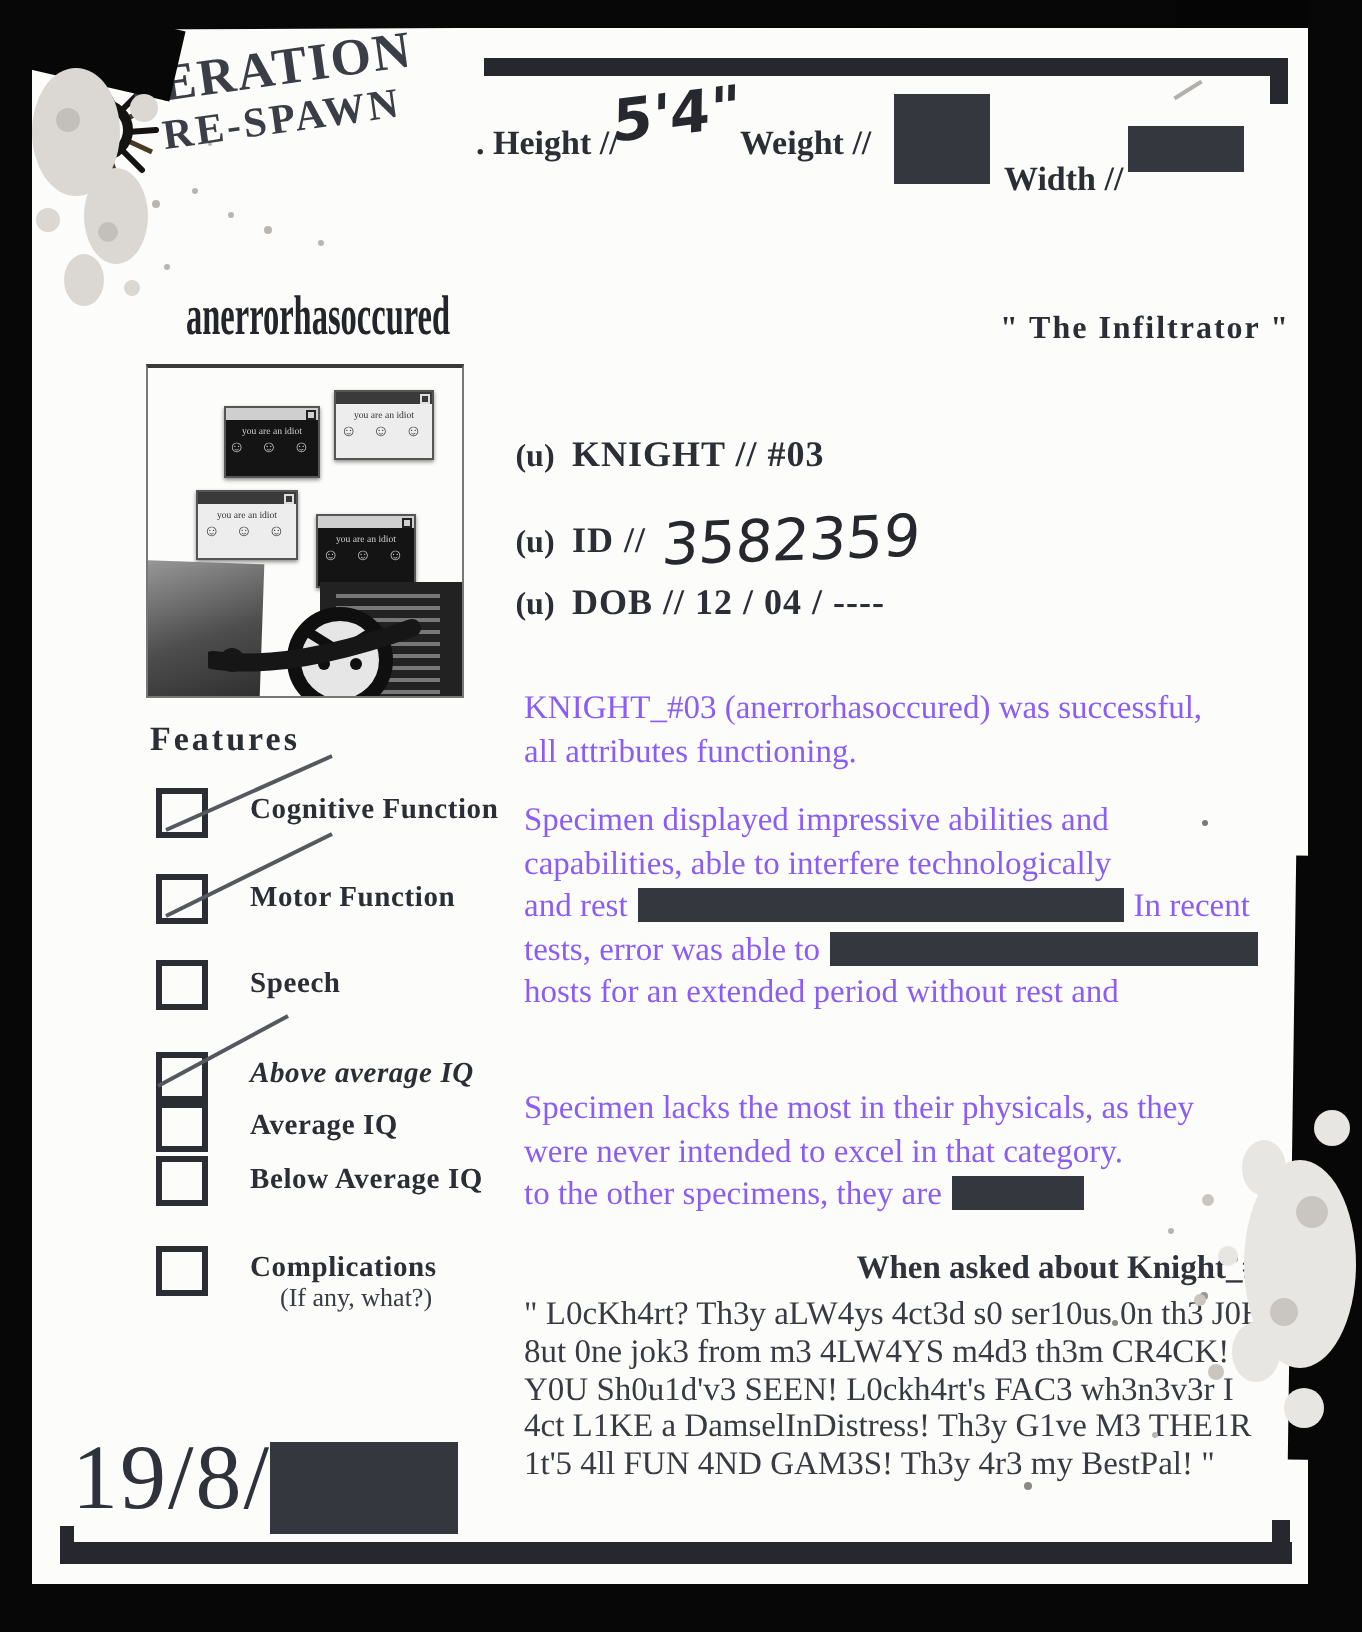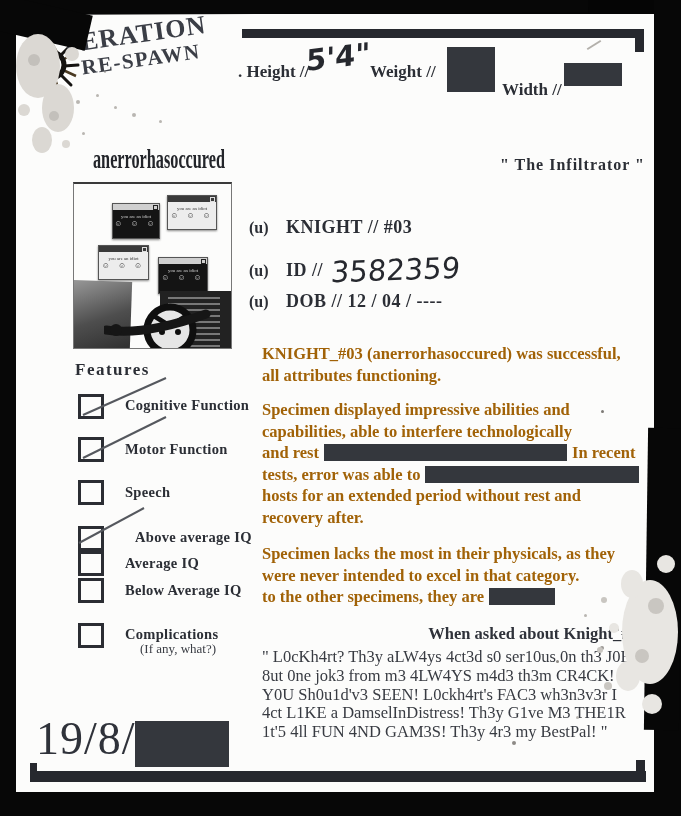--- a/index.html
+++ b/index.html
@@ -53,32 +53,32 @@
   .dlg .sm{font-size:8px;line-height:8px;text-align:center;letter-spacing:3px;margin-top:1px;}
   .dlg-dark{background:#141414;color:#cfcfcf;}
   .dlg-dark .tb{background:#cfcfcf;color:#222;}
   .dlg-light{background:#ededed;color:#333;}
   .dlg-light .tb{background:#3a3a3a;color:#ddd;}
   .pprint{position:absolute;left:-6px;top:97px;width:63px;height:68px;background:linear-gradient(160deg,#9a9a9a,#4e4e4e 55%,#2e2e2e);transform:rotate(2deg);}
   .tcard{position:absolute;left:86px;top:107px;width:72px;height:58px;background:#222;
     background-image:repeating-linear-gradient(180deg,rgba(190,190,190,.55) 0 2px,transparent 2px 6px);
     background-size:52px 100%;background-position:8px 6px;background-repeat:no-repeat;}
   
-  .rec{left:233px;color:#2b2e35;font-weight:bold;white-space:nowrap;z-index:2;}
+  .rec{left:233px;color:#2b2e35;font-weight:bold;white-space:nowrap;z-index:2;text-align:center;}
   .rec .pfx{font-size:16px;display:inline-block;width:37px;}
   .rec .txt{font-size:18px;letter-spacing:.5px;}
   .rec .hw{font-family:"DejaVu Sans",sans-serif;font-size:29px;font-weight:normal;display:inline-block;transform:rotate(-2deg) skewX(-6deg);margin-left:8px;vertical-align:-4px;color:#26282e;}
   
   .ftitle{left:59px;top:346px;font-size:17px;font-weight:bold;letter-spacing:1.5px;color:#2b2e35;z-index:2;}
   .cbox{width:20px;height:19px;border:3px solid #2b2d33;background:#fcfcfb;z-index:2;}
   .flabel{font-size:14.5px;font-weight:bold;letter-spacing:.3px;color:#2b2e35;white-space:nowrap;z-index:2;}
   .fnote{left:124px;top:627px;font-size:13px;color:#3a3d44;z-index:2;}
   .chk{position:absolute;z-index:3;overflow:visible;}
   
-  .para{left:246px;width:400px;color:#a16207;font-weight:bold;font-size:16.5px;z-index:2;}
+  .para{left:246px;width:400px;color:#8b5cf6;font-weight:normal;font-size:16.5px;z-index:2;}
   .para .ln{height:21.5px;white-space:nowrap;}
   .rd{display:inline-block;height:17px;background:#34373d;vertical-align:-3px;margin:0 5px;}
   .attrib{left:246px;top:610px;width:384px;text-align:right;font-size:16.5px;font-weight:bold;color:#2f323a;white-space:nowrap;z-index:2;}
   .quote{left:246px;top:633px;width:400px;font-size:16.5px;color:#383b42;z-index:2;}
   .quote .ln{height:18.8px;white-space:nowrap;}
   
   .fdate{left:20px;top:698px;font-size:46px;color:#2f323a;letter-spacing:1px;z-index:2;}
   .rule-bot{left:14px;top:757px;width:616px;height:11px;background:#26282e;z-index:2;}
   .nub-l{left:14px;top:749px;width:7px;height:10px;background:#26282e;z-index:2;}
   .nub-r{left:620px;top:746px;width:9px;height:13px;background:#26282e;z-index:2;}
@@ -178,21 +178,21 @@
   <div class="abs cbox" style="left:62px;top:423px;"></div>
   <div class="abs flabel" style="left:109px;top:427px;">Motor Function</div>
   <svg class="chk" style="left:64px;top:399px;" width="90" height="48">
       <line x1="3" y1="45" x2="86" y2="4" stroke="#55585e" stroke-width="2"></line>
     </svg>
 
   <div class="abs cbox" style="left:62px;top:466px;"></div>
   <div class="abs flabel" style="left:109px;top:470px;">Speech</div>
 
   <div class="abs cbox" style="left:62px;top:512px;"></div>
-  <div class="abs flabel" style="left:119px;top:515px;">Above average IQ</div>
+  <div class="abs flabel" style="left:109px;top:515px;font-style:italic;">Above average IQ</div>
   <svg class="chk" style="left:60px;top:490px;" width="72" height="42">
       <line x1="3" y1="39" x2="68" y2="4" stroke="#55585e" stroke-width="2"></line>
     </svg>
 
   <div class="abs cbox" style="left:62px;top:537px;"></div>
   <div class="abs flabel" style="left:109px;top:541px;">Average IQ</div>
 
   <div class="abs cbox" style="left:62px;top:564px;"></div>
   <div class="abs flabel" style="left:109px;top:568px;">Below Average IQ</div>
 
@@ -204,21 +204,20 @@
     <div class="ln">KNIGHT_#03 (anerrorhasoccured) was successful,</div>
     <div class="ln">all attributes functioning.</div>
   </div>
 
   <div class="abs para" style="top:386px;">
     <div class="ln">Specimen displayed impressive abilities and</div>
     <div class="ln">capabilities, able to interfere technologically</div>
     <div class="ln"><span>and rest</span><span class="rd" style="width:243px;"></span><span>In recent</span></div>
     <div class="ln"><span>tests, error was able to</span><span class="rd" style="width:214px;"></span></div>
     <div class="ln">hosts for an extended period without rest and</div>
-    <div class="ln">recovery after.</div>
   </div>
 
   <div class="abs para" style="top:530px;">
     <div class="ln">Specimen lacks the most in their physicals, as they</div>
     <div class="ln">were never intended to excel in that category.</div>
     <div class="ln"><span>to the other specimens, they are</span><span class="rd" style="width:66px;"></span></div>
   </div>
 
   <div class="abs attrib">When asked about Knight_#01</div>
 

